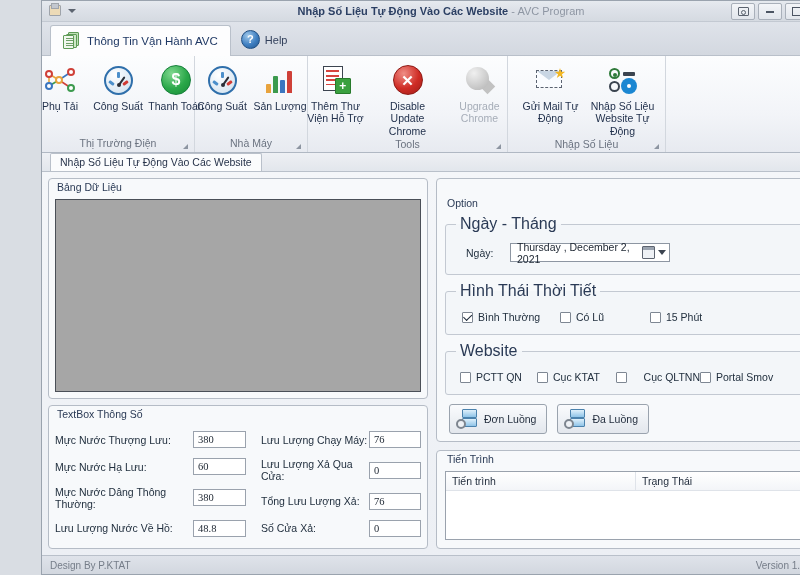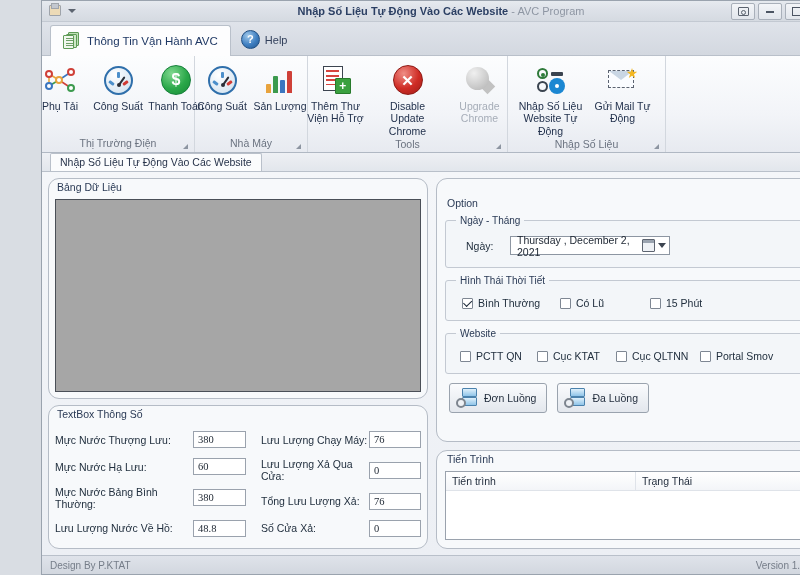--- a/index.html
+++ b/index.html
@@ -185,38 +185,38 @@
   
   .client{
     flex:1 1 auto;position:relative;
     background:linear-gradient(180deg,#f4f6f9 0%,#eceff4 100%);
     padding:6px;box-sizing:border-box;display:flex;gap:8px;
   }
   .col-left{width:380px;flex:0 0 380px;display:flex;flex-direction:column;gap:6px;}
   .col-right{flex:1 1 auto;display:flex;flex-direction:column;gap:8px;}
 
   .gbox{
-    border:1px solid #b5bcc6;border-radius:11px;background:#f7f9fb;
+    border:1px solid #b5bcc6;border-radius:4px;background:#f7f9fb;
     position:relative;padding:8px 8px 8px 8px;box-sizing:border-box;
   }
   .gbox-head{
     font-size:10.5px;color:#2a3a55;margin:-2px 0 6px 2px;
   }
 
   .grid-area{
     flex:1 1 auto;background:#a6a6a6;border:1px solid #4a4f57;box-sizing:border-box;
   }
 
   
   fieldset.fs{
     border:1px solid #c3c9d2;border-radius:3px;margin:0;padding:6px 8px 8px;
     background:#f3f6f9;
   }
   fieldset.fs > legend{
-    font-size:10px;color:#2a3a55;padding:0 4px;margin-left:2px;
+    font-size:16px;color:#2a3a55;padding:0 4px;margin-left:2px;
   }
 
   .row{display:flex;align-items:center;}
   .lbl{font-size:10.5px;color:#22303f;}
   .tb{
     border:1px solid #9aa2ad;background:#fff;height:17px;box-sizing:border-box;
     font-size:10.5px;color:#1b2430;padding:0 4px;display:flex;align-items:center;font-family:Liberation Serif, serif;
   }
   .datebox{
     width:160px;height:19px;border:1px solid #8d96a2;background:#fff;box-sizing:border-box;
@@ -433,39 +433,39 @@
       <div class="rgroup-foot">
         <span>Tools</span>
         <span class="launcher"></span>
       </div>
     </div>
 
     <div class="rgroup" style="width:153px;">
       <div class="rgroup-items">
         <div class="rbtn wide">
           <span class="rbtn-ico">
+            <span class="ic-mail">
+                <i class="env"></i>
+                <i class="flap"></i>
+                <i class="star"></i>
+              </span>
+          </span>
+          <span>Gửi Mail Tự Động</span>
+        </div>
+        <div class="rbtn wide">
+          <span class="rbtn-ico">
             <span class="ic-auto">
                 <i class="radio"></i>
                 <i class="dash"></i>
                 <i class="circ"></i>
                 <i class="gear"></i>
               </span>
           </span>
           <span>Nhập Số Liệu Website Tự Động</span>
         </div>
-        <div class="rbtn wide">
-          <span class="rbtn-ico">
-            <span class="ic-mail">
-                <i class="env"></i>
-                <i class="flap"></i>
-                <i class="star"></i>
-              </span>
-          </span>
-          <span>Gửi Mail Tự Động</span>
-        </div>
       </div>
       <div class="rgroup-foot">
         <span>Nhập Số Liệu</span>
         <span class="launcher"></span>
       </div>
     </div>
 
     <div class="rgroup" style="flex:1 1 auto;"></div>
     <div class="ribbon-collapse">⌃</div>
   </div>
@@ -490,21 +490,21 @@
           <div style="width:196px;display:flex;flex-direction:column;justify-content:space-around;">
             <div class="row">
               <span class="lbl" style="width:138px;">Mực Nước Thượng Lưu:</span>
               <span class="tb" style="width:53px;">380</span>
             </div>
             <div class="row">
               <span class="lbl" style="width:138px;">Mực Nước Hạ Lưu:</span>
               <span class="tb" style="width:53px;">60</span>
             </div>
             <div class="row">
-              <span class="lbl" style="width:138px;">Mực Nước Bảng Bình Thường:</span>
+              <span class="lbl" style="width:138px;">Mực Nước Dâng Thông Thường:</span>
               <span class="tb" style="width:53px;">380</span>
             </div>
             <div class="row">
               <span class="lbl" style="width:138px;">Lưu Lượng Nước Về Hồ:</span>
               <span class="tb" style="width:53px;">48.8</span>
             </div>
           </div>
           <div style="flex:1 1 auto;display:flex;flex-direction:column;justify-content:space-around;padding-left:10px;">
             <div class="row">
               <span class="lbl" style="width:108px;">Lưu Lượng Chạy Máy:</span>
@@ -568,21 +568,21 @@
           <legend>Website</legend>
           <div class="row" style="padding:5px 0 3px 6px;">
             <span class="cb" style="width:77px;">
               <span class="box"></span>
               <span>PCTT QN</span>
             </span>
             <span class="cb" style="width:79px;">
               <span class="box"></span>
               <span>Cục KTAT</span>
             </span>
-            <span class="cb" style="width:84px;">
+            <span class="cb" style="width:84px;justify-content:space-between;">
               <span class="box"></span>
               <span>Cục QLTNN</span>
             </span>
             <span class="cb">
               <span class="box"></span>
               <span>Portal Smov</span>
             </span>
           </div>
         </fieldset>
 

